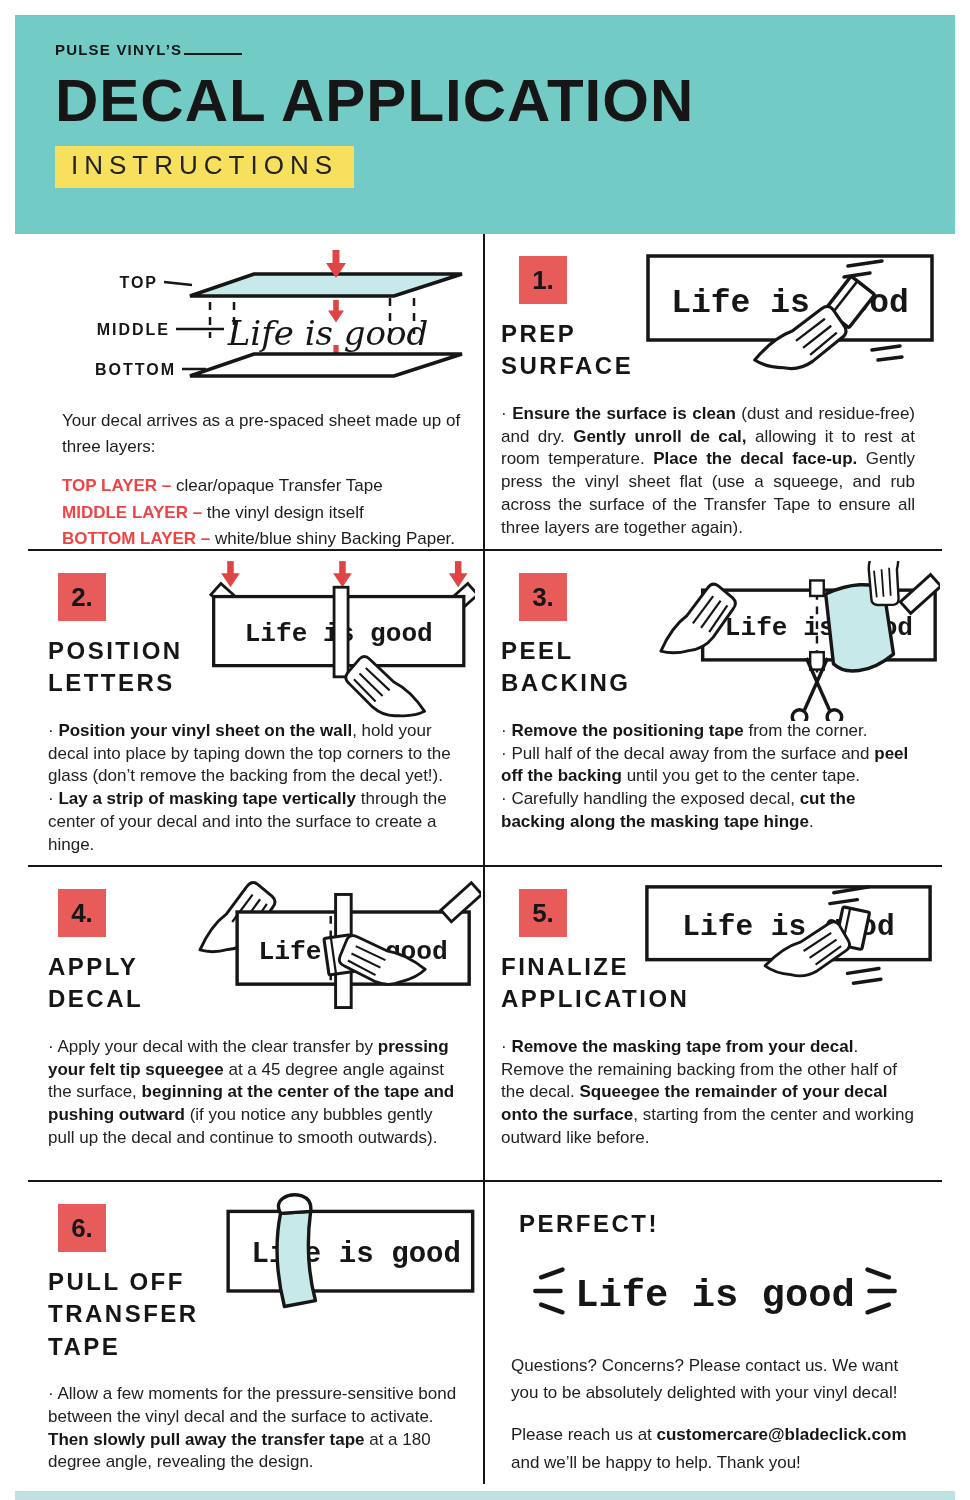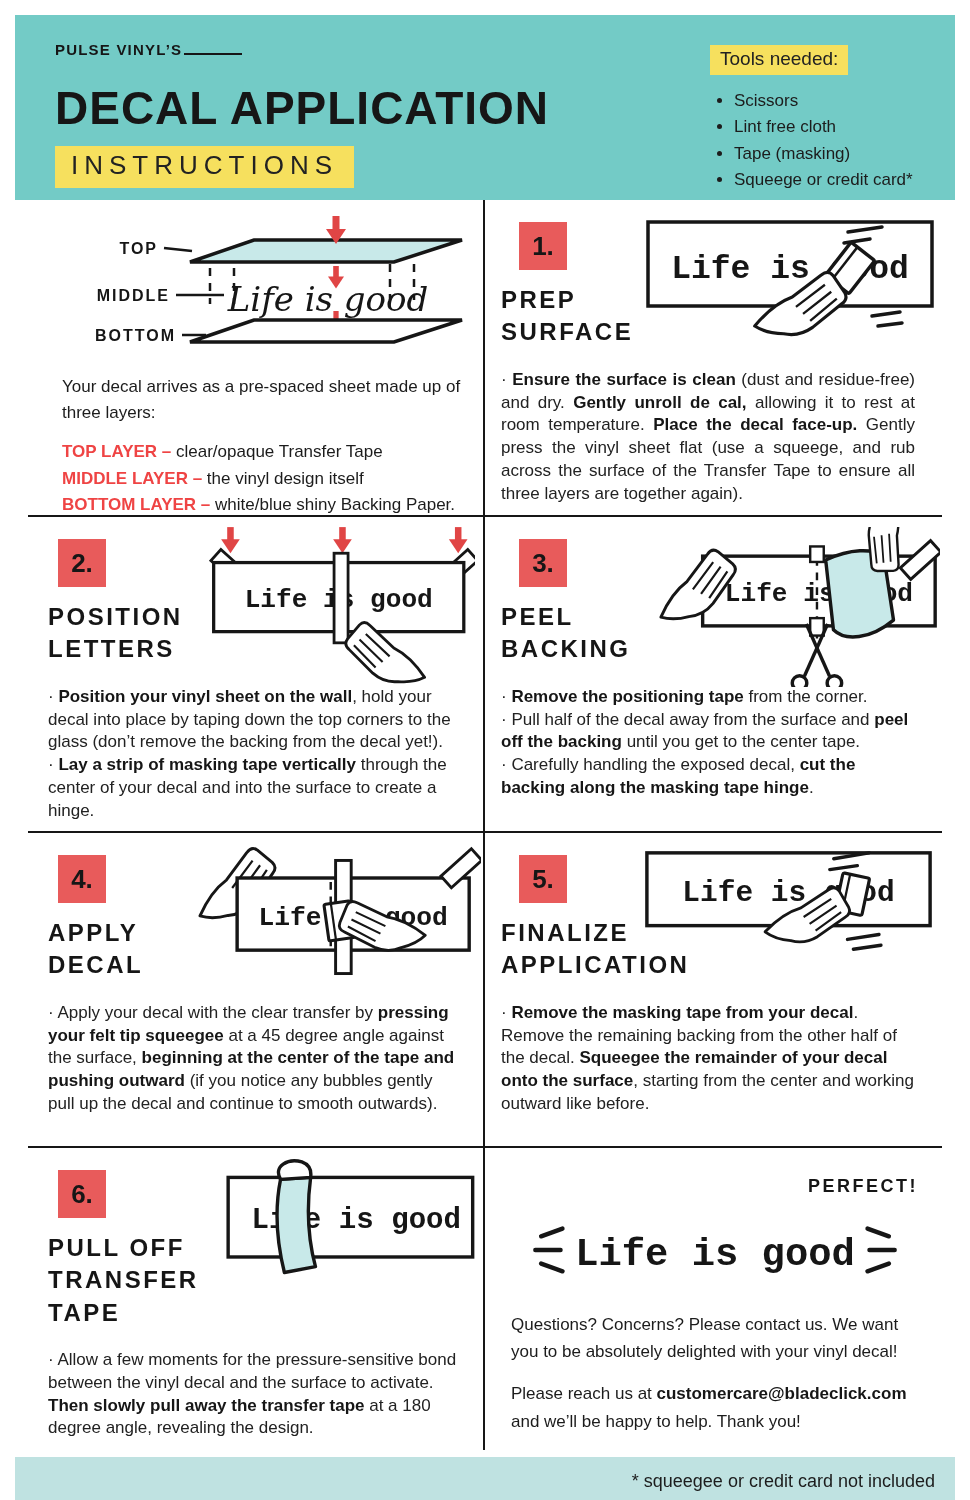--- a/index.html
+++ b/index.html
@@ -4,26 +4,26 @@
 <style>
   html,body { margin:0; padding:0; }
   body {
     width:970px; height:1500px; background:#ffffff; overflow:hidden;
     font-family:"Liberation Sans","DejaVu Sans",sans-serif; color:#1c1c1c;
     -webkit-font-smoothing:antialiased;
   }
   .page { padding-top:15px; }
 
   
-  .banner { margin:0 15px; height:185px; background:#73cbc6; position:relative;
+  .banner { margin:0 15px; height:219px; background:#73cbc6; position:relative;
             padding:26px 0 4px 40px; box-sizing:border-box; }
   .brand { font-size:15px; font-weight:700; letter-spacing:1.2px; color:#161616; }
   .brand-line { display:inline-block; width:58px; height:2px; background:#161616;
                 vertical-align:baseline; margin-left:2px; }
-  .title { margin:22px 0 0; font-size:46px; font-weight:700; letter-spacing:1px; color:#161616; }
+  .title { margin:7px 0 0; font-size:60px; font-weight:700; letter-spacing:1px; color:#161616; }
   .hl { background:#f6e05e; }
   .subtitle { display:inline-block; margin-top:11px; padding:4px 16px 7px;
               font-size:26px; letter-spacing:6px; font-weight:500; color:#222; }
   .tools { position:absolute; left:695px; top:30px; width:250px; }
   .tools-label { display:inline-block; padding:3px 10px 5px; font-size:19px; color:#222; }
   .tools-list { margin:13px 0 0; padding-left:24px; font-size:17px; line-height:1.55; color:#1c1c1c; }
 
   
   .grid { margin:0 28px; width:914px; display:grid;
           grid-template-columns:457px 457px; grid-template-rows:317px 316px 315px 302px; }
@@ -50,21 +50,21 @@
   .illo-5 { top:12px; right:6px; }
   .illo-6 { top:10px; right:6px; }
 
   
   .cell.intro { padding:14px 20px 0 12px; }
   .intro-para { margin:16px 0 12px 22px; font-size:17px; line-height:1.55; max-width:420px; }
   .layers-block { margin:12px 0 0 22px; font-size:17px; line-height:1.58; }
   .layers-block b { color:#ef4444; }
 
   
-  .outro-title { margin:8px 0 0 18px; font-size:18px; font-weight:700; letter-spacing:2.5px; color:#161616;text-align:right; }
+  .outro-title { margin:8px 0 0 18px; font-size:24px; font-weight:700; letter-spacing:2.5px; color:#161616; }
   .logo-wrap { margin:18px 0 0 4px; }
   .outro-para { margin:24px 0 0 10px; font-size:17px; line-height:1.6; max-width:432px; }
   .outro-para + .outro-para { margin-top:15px; }
   .outro-para b { font-weight:700; color:#161616; }
 
   
   .footer { margin:7px 15px 0; height:48px; background:#bfe2e1; display:flex;
             align-items:center; justify-content:flex-end; padding-right:20px;
             box-sizing:border-box; font-size:18px; color:#1c1c1c; }
 
@@ -111,29 +111,20 @@
 </svg>
 
 <div class="page">
 
   <header class="banner">
     <div>
       <span class="brand">PULSE VINYL’S</span><span class="brand-line"></span>
     </div>
     <h1 class="title">DECAL APPLICATION</h1>
     <div class="subtitle hl">INSTRUCTIONS</div>
-    <aside class="tools">
-      <div class="tools-label hl">Tools needed:</div>
-      <ul class="tools-list">
-          <li>Scissors</li>
-          <li>Lint free cloth</li>
-          <li>Tape (masking)</li>
-          <li>Squeege or credit card*</li>
-        </ul>
-    </aside>
   </header>
 
   <main class="grid">
 
     <section class="cell intro cl rb">
       <svg class="diagram" viewBox="0 0 430 140" width="430" height="140">
         <polygon points="150,48 214,26 422,26 354,48" fill="#c8e9e9" stroke="#161616" stroke-width="3.5"></polygon>
         <path class="dashed" d="M170 54 V90 M194 54 V90 M350 50 V86 M374 50 V86"></path>
         <use href="#arr" transform="translate(296,2)"></use>
         <use href="#arr" transform="translate(296,52) scale(0.8)"></use>

